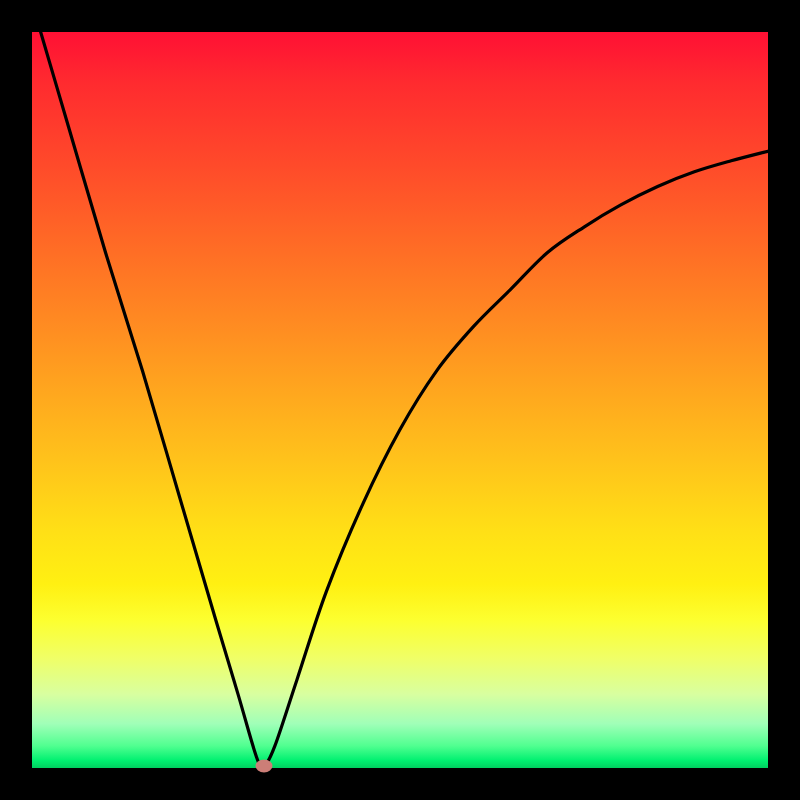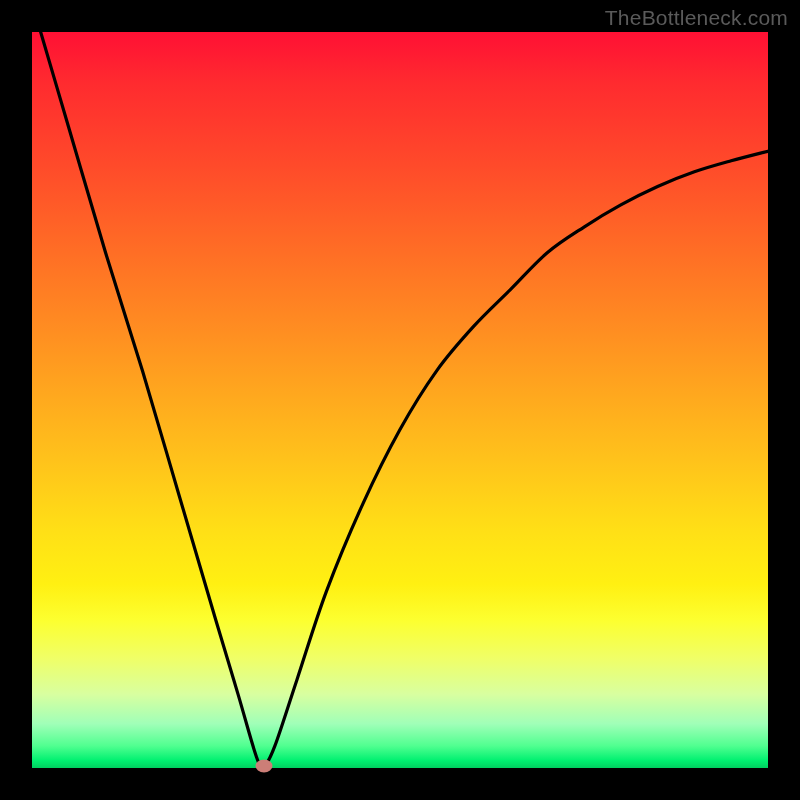--- a/index.html
+++ b/index.html
@@ -70,14 +70,13 @@
 </head>
 <body>
 
 <div class="chart-frame">
   <div class="plot-area">
     <svg class="curve-svg" viewBox="0 0 736 736" preserveAspectRatio="none">
       <path id="curve-path" d="M 0.00 -29.44 C 6.13 -8.59, 24.53 53.97, 36.80 95.68 C 49.07 137.39, 61.33 180.32, 73.60 220.80 C 85.87 261.28, 98.13 298.08, 110.40 338.56 C 122.67 379.04, 134.93 421.97, 147.20 463.68 C 159.47 505.39, 174.19 555.68, 184.00 588.80 C 193.81 621.92, 199.33 639.71, 206.08 662.40 C 212.83 685.09, 220.19 712.94, 224.48 724.96 C 228.77 736.98, 228.77 736.37, 231.84 734.53 C 234.91 732.69, 237.36 728.39, 242.88 713.92 C 248.40 699.45, 256.37 673.44, 264.96 647.68 C 273.55 621.92, 283.36 588.80, 294.40 559.36 C 305.44 529.92, 318.93 498.03, 331.20 471.04 C 343.47 444.05, 355.73 419.52, 368.00 397.44 C 380.27 375.36, 392.53 355.73, 404.80 338.56 C 417.07 321.39, 429.33 307.89, 441.60 294.40 C 453.87 280.91, 466.13 269.87, 478.40 257.60 C 490.67 245.33, 502.93 231.23, 515.20 220.80 C 527.47 210.37, 539.73 203.01, 552.00 195.04 C 564.27 187.07, 576.53 179.71, 588.80 172.96 C 601.07 166.21, 613.33 160.08, 625.60 154.56 C 637.87 149.04, 650.13 144.13, 662.40 139.84 C 674.67 135.55, 686.93 132.23, 699.20 128.80 C 711.47 125.37, 729.87 120.83, 736.00 119.23" fill="none" stroke="#000" stroke-width="3.2" stroke-linecap="round" stroke-linejoin="round"></path>
     </svg>
     <div class="marker" id="marker" style="left: 231.84px; top: 733.792px;"></div>
   </div>
-  <div class="watermark">TheBottleneck.com</div>
 </div>
 
 </body></html>

